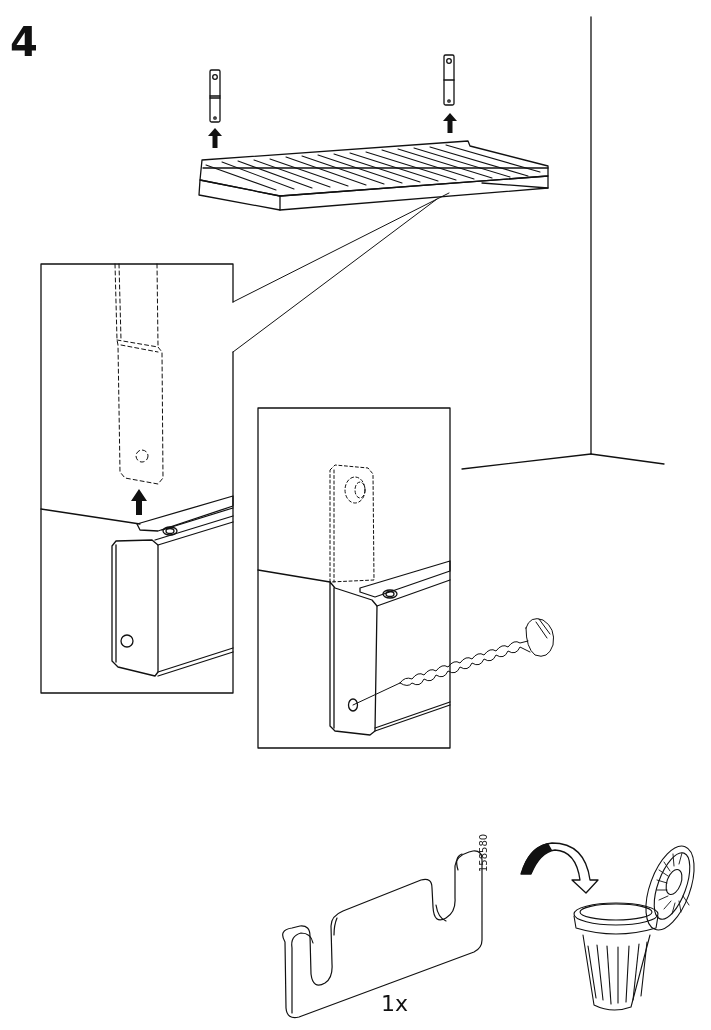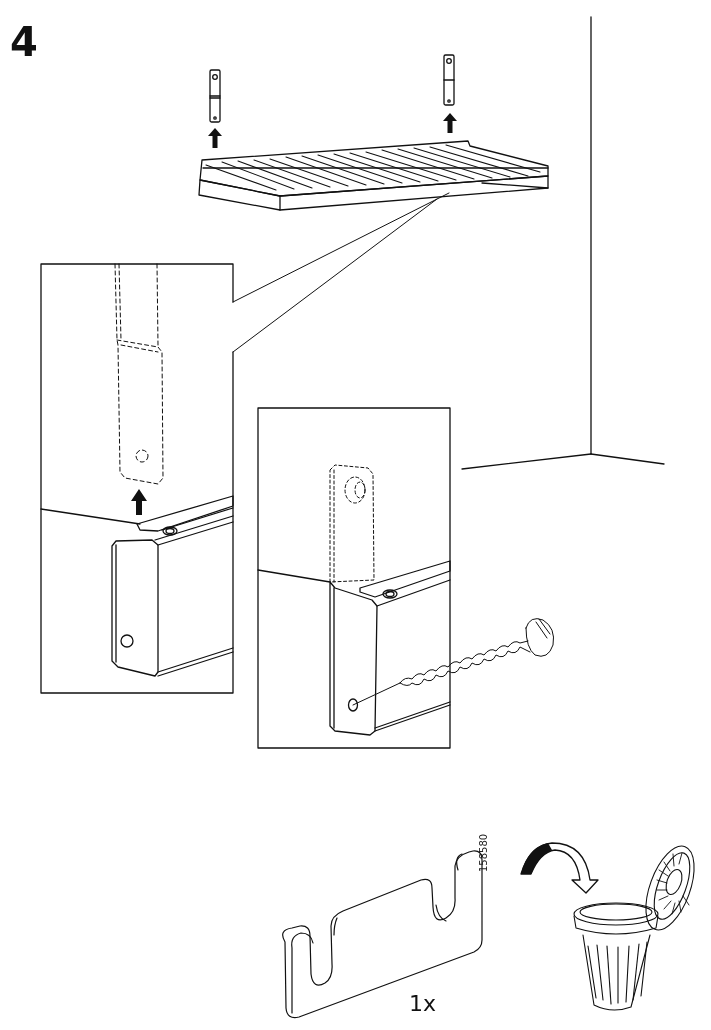--- a/index.html
+++ b/index.html
@@ -1,20 +1,20 @@
 <!DOCTYPE html>
 <html><head>
   <meta charset="utf-8">
   <style>
     html, body { margin: 0; padding: 0; background: #ffffff; }
     body { width: 711px; height: 1030px; position: relative; overflow: hidden;
            font-family: "Liberation Sans", sans-serif; }
     .step-number { position: absolute; left: 10px; top: 22px; font-size: 40px; font-weight: bold;
                    color: #111; line-height: 1; font-family: "DejaVu Sans", sans-serif; }
-    .qty-label { position: absolute; left: 409px; top: 993px; font-size: 22px; color: #111;
+    .qty-label { position: absolute; left: 381px; top: 993px; font-size: 22px; color: #111;
                  font-family: "DejaVu Sans", sans-serif; line-height: 1; }
     .part-number { position: absolute; left: 478px; top: 872px; font-size: 10px; color: #222;
                    transform: rotate(-90deg); transform-origin: left top; white-space: nowrap;
                    font-family: "DejaVu Sans", sans-serif; }
     svg.canvas { position: absolute; left: 0; top: 0; }
   </style>
 </head>
 <body>
 
 <div class="step-number">4</div>

